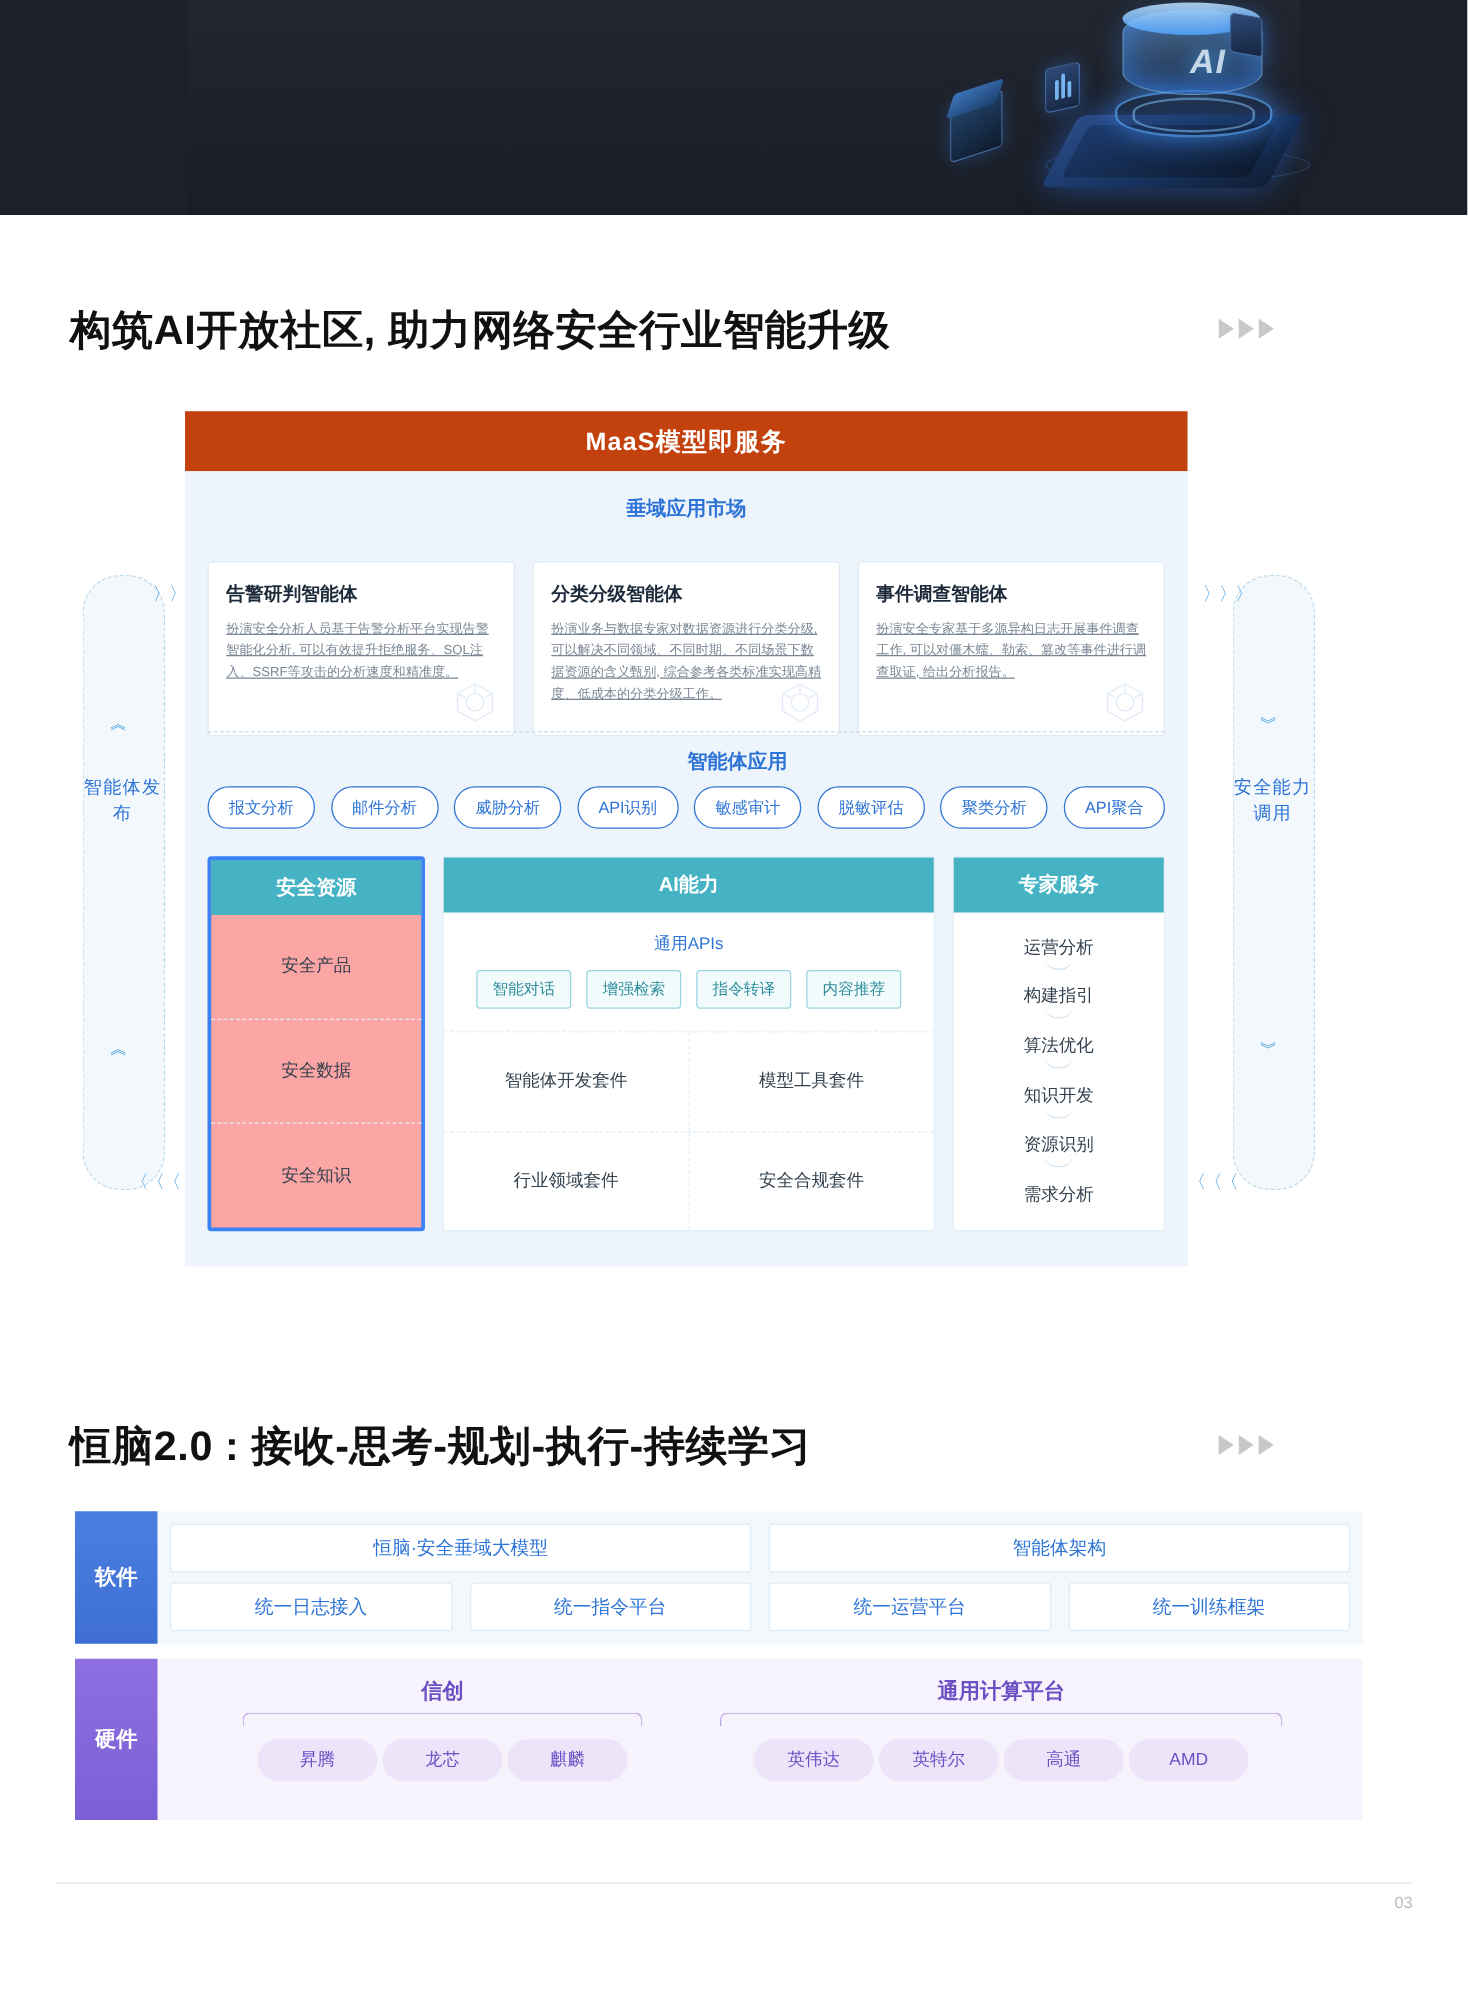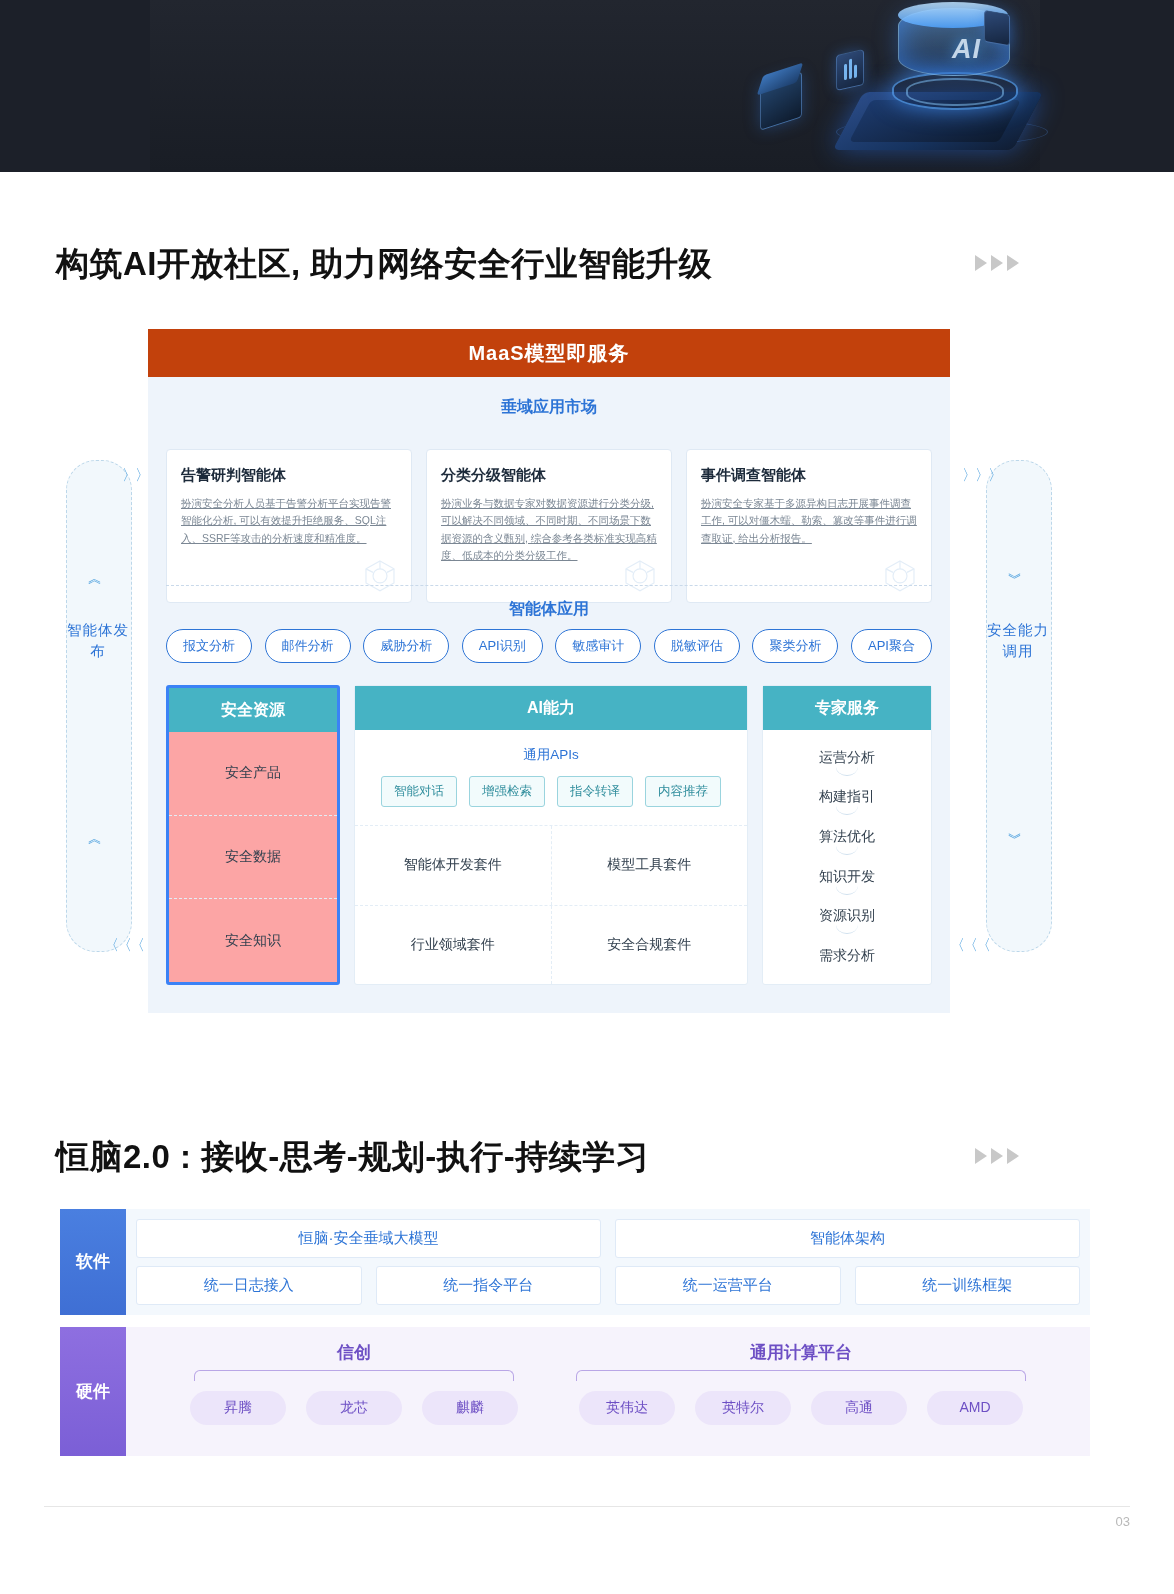--- a/index.html
+++ b/index.html
@@ -30,26 +30,26 @@
   .sec-title{position:absolute;font-size:33px;font-weight:800;letter-spacing:.5px;color:#111;white-space:nowrap;}
   .tri-group{position:absolute;display:flex;gap:4px;align-items:center;}
   .tri{width:0;height:0;border-left:12px solid #c8c8c8;border-top:8px solid transparent;border-bottom:8px solid transparent;}
 
   
   .maas-wrap{position:absolute;left:148px;top:329px;width:802px;height:684px;background:#eef4fb;}
   .maas-head{position:absolute;left:0;top:0;width:802px;height:48px;background:#c2410c;color:#fff;display:flex;align-items:center;justify-content:center;font-size:20px;font-weight:700;letter-spacing:1px;}
   .maas-body{position:absolute;left:0;top:48px;width:802px;height:636px;background:#eef4fb;}
   .sub-title{text-align:center;color:#2d74d6;font-size:16px;font-weight:700;margin-top:20px;}
   .cards-row{position:absolute;left:18px;top:72px;width:766px;display:flex;gap:14px;}
-  .card{flex:1;background:#fff;border:1px solid #dfe9f4;border-radius:4px;padding:16px 14px 14px 14px;height:122px;position:relative;overflow:hidden;}
+  .card{flex:1;background:#fff;border:1px solid #dfe9f4;border-radius:4px;padding:16px 14px 0 14px;height:122px;position:relative;overflow:hidden;}
   .card h4{margin:0 0 10px 0;font-size:15px;font-weight:700;color:#1c2a3a;}
   .card p{margin:0;font-size:10.5px;line-height:1.65;color:#7b8794;text-decoration:underline;}
   .card .cube-wm{position:absolute;right:10px;bottom:6px;width:42px;height:42px;opacity:.25;}
   .dashed-sep{position:absolute;left:18px;top:208px;width:766px;border-top:1px dashed #c9d9ea;}
-  .agent-title{position:absolute;left:0;top:222px;width:802px;text-align:center;color:#2d74d6;font-size:16px;font-weight:700;}
+  .agent-title{position:absolute;left:0;top:222px;width:802px;text-align:center;color:#2d74d6;font-size:16px;font-weight:700;padding-left:41px;}
   .pills{position:absolute;left:18px;top:252px;width:766px;display:flex;justify-content:space-between;}
   .pill{border:1px solid #2d74d6;color:#2d74d6;background:#fff;border-radius:20px;font-size:13px;padding:7px 16px;white-space:nowrap;}
 
   .bottom-cols{position:absolute;left:18px;top:308px;width:766px;height:300px;display:flex;gap:14px;}
   .col-res{width:168px;background:#fca5a5;border:3px solid #3b82f6;border-radius:3px;display:flex;flex-direction:column;}
   .col-mid{flex:1;background:#fff;border:1px solid #e3edf6;border-radius:3px;display:flex;flex-direction:column;}
   .col-exp{width:168px;background:#fff;border:1px solid #e3edf6;border-radius:3px;display:flex;flex-direction:column;}
   .col-head{height:44px;background:#46b3c4;color:#fff;display:flex;align-items:center;justify-content:center;font-size:16px;font-weight:700;}
   .res-item{flex:1;display:flex;align-items:center;justify-content:center;font-size:14px;color:#33414f;border-bottom:1px dashed #e3edf6;}
   .res-item:last-child{border-bottom:none;}
@@ -79,21 +79,21 @@
   .hn-side.soft{background:linear-gradient(180deg,#4a7fe0,#3f6fd4);}
   .hn-side.hard{background:linear-gradient(180deg,#8e6fe0,#7b5fd6);}
   .hn-soft-body{flex:1;padding:10px;display:flex;flex-direction:column;gap:8px;}
   .hn-row{display:flex;gap:14px;flex:1;}
   .hn-box{flex:1;background:#fff;border:1px solid #dfeaf7;border-radius:3px;display:flex;align-items:center;justify-content:center;color:#2d74d6;font-size:15px;}
   .hn-hard{position:absolute;left:0;top:118px;width:1030px;height:129px;background:#f6f3fc;display:flex;}
   .hn-hard-body{flex:1;position:relative;}
   .hw-group{position:absolute;top:14px;}
   .hw-title{text-align:center;color:#6d4fc4;font-size:17px;font-weight:700;margin-bottom:6px;}
   .hw-brace{height:10px;border:1px solid #b9a6e6;border-bottom:none;border-radius:6px 6px 0 0;margin:0 10px 10px 10px;}
-  .hw-chips{display:flex;gap:20px;justify-content:center;}
+  .hw-chips{display:flex;gap:4px;justify-content:center;}
   .hw-chip{background:#ece5fa;color:#6d4fc4;border-radius:20px;font-size:14px;padding:8px 0;width:96px;text-align:center;}
 
   .footer-line{position:absolute;left:44px;top:1506px;width:1086px;border-top:1px solid #e6e6e6;}
   .page-num{position:absolute;right:44px;top:1514px;color:#b9b9b9;font-size:13px;}
 </style>
 </head>
 <body>
 
 <div class="banner">
   <div class="inner-line"></div>

